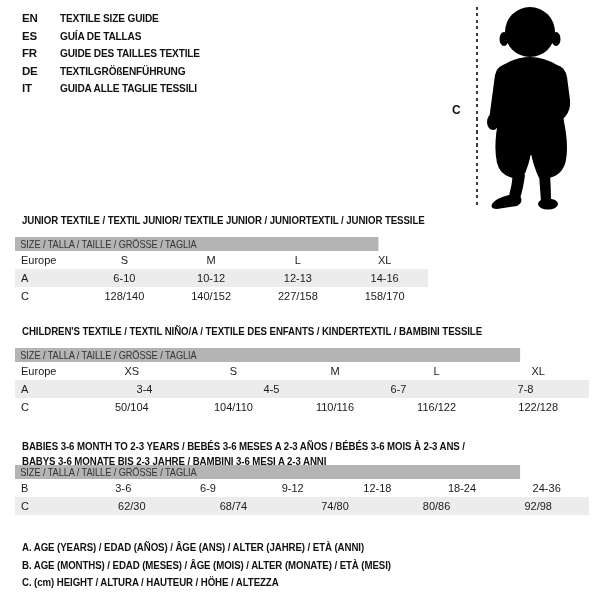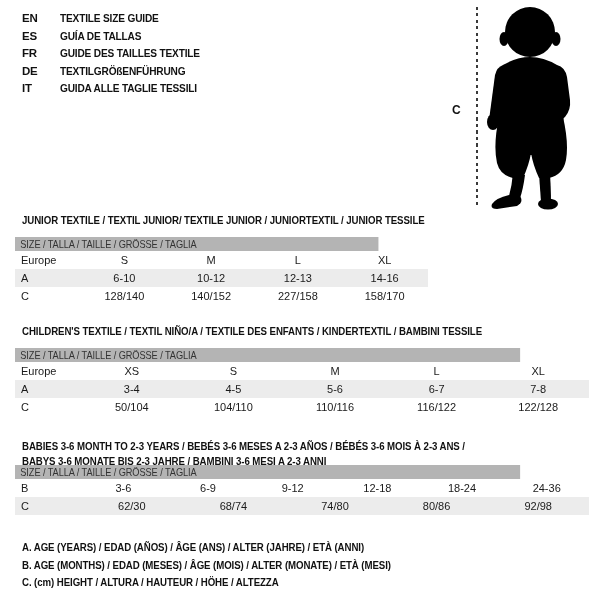--- a/index.html
+++ b/index.html
@@ -23,21 +23,21 @@
   .figure-label { position:absolute; left:12px; top:103px; font-size:12px; font-weight:bold; }
   .baby-svg { position:absolute; left:47px; top:5px; }
 
   
   .sec-title { position:absolute; left:22px; font-size:11px; font-weight:bold; letter-spacing:-0.1px; }
   .sec-title .line { line-height:15px; }
 
   .size-table { position:absolute; left:15px; font-size:11px; }
   .size-bar { height:14px; line-height:14px; background:#b4b4b4; color:#333;
     font-size:10.5px; padding-left:6px; letter-spacing:-0.1px; }
-  .trow { display:flex; height:18px; line-height:18px; }
+  .trow { display:flex; height:18px; line-height:18px;justify-content:center; }
   .trow.shaded { background:#ececec; }
   .tcell { flex:1; text-align:center; font-size:11px; color:#1a1a1a; }
   .tcell.first { flex:0 0 66px; text-align:left; padding-left:6px; }
 
   
   .notes { position:absolute; left:22px; top:541px; }
   .note-line { height:17.5px; font-size:11px; font-weight:bold; letter-spacing:-0.1px; }
 </style>
 </head>
 <body>
@@ -130,21 +130,20 @@
           <div class="tcell">XS</div>
           <div class="tcell">S</div>
           <div class="tcell">M</div>
           <div class="tcell">L</div>
           <div class="tcell">XL</div>
         </div>
         <div class="trow shaded">
           <div class="tcell first">A</div>
           <div class="tcell">3-4</div>
           <div class="tcell">4-5</div>
-          <div class="tcell">5-6</div>
           <div class="tcell">6-7</div>
           <div class="tcell">7-8</div>
         </div>
         <div class="trow">
           <div class="tcell first">C</div>
           <div class="tcell">50/104</div>
           <div class="tcell">104/110</div>
           <div class="tcell">110/116</div>
           <div class="tcell">116/122</div>
           <div class="tcell">122/128</div>

